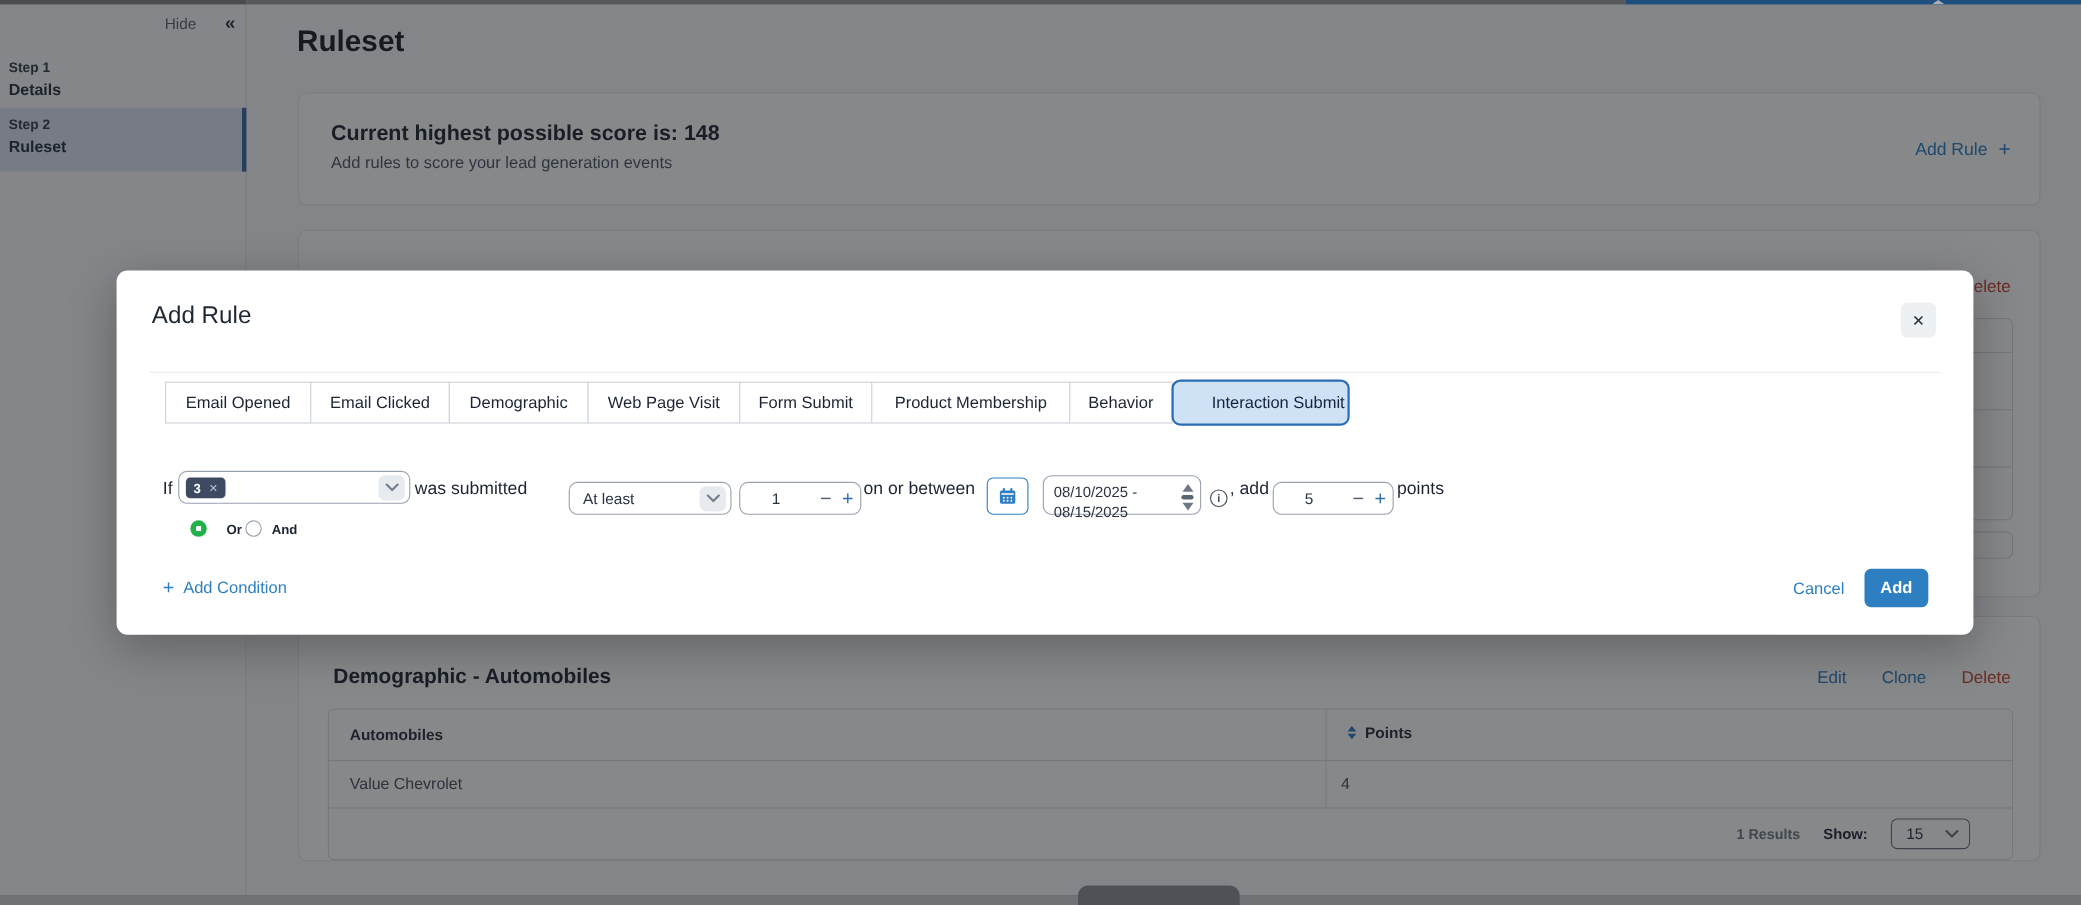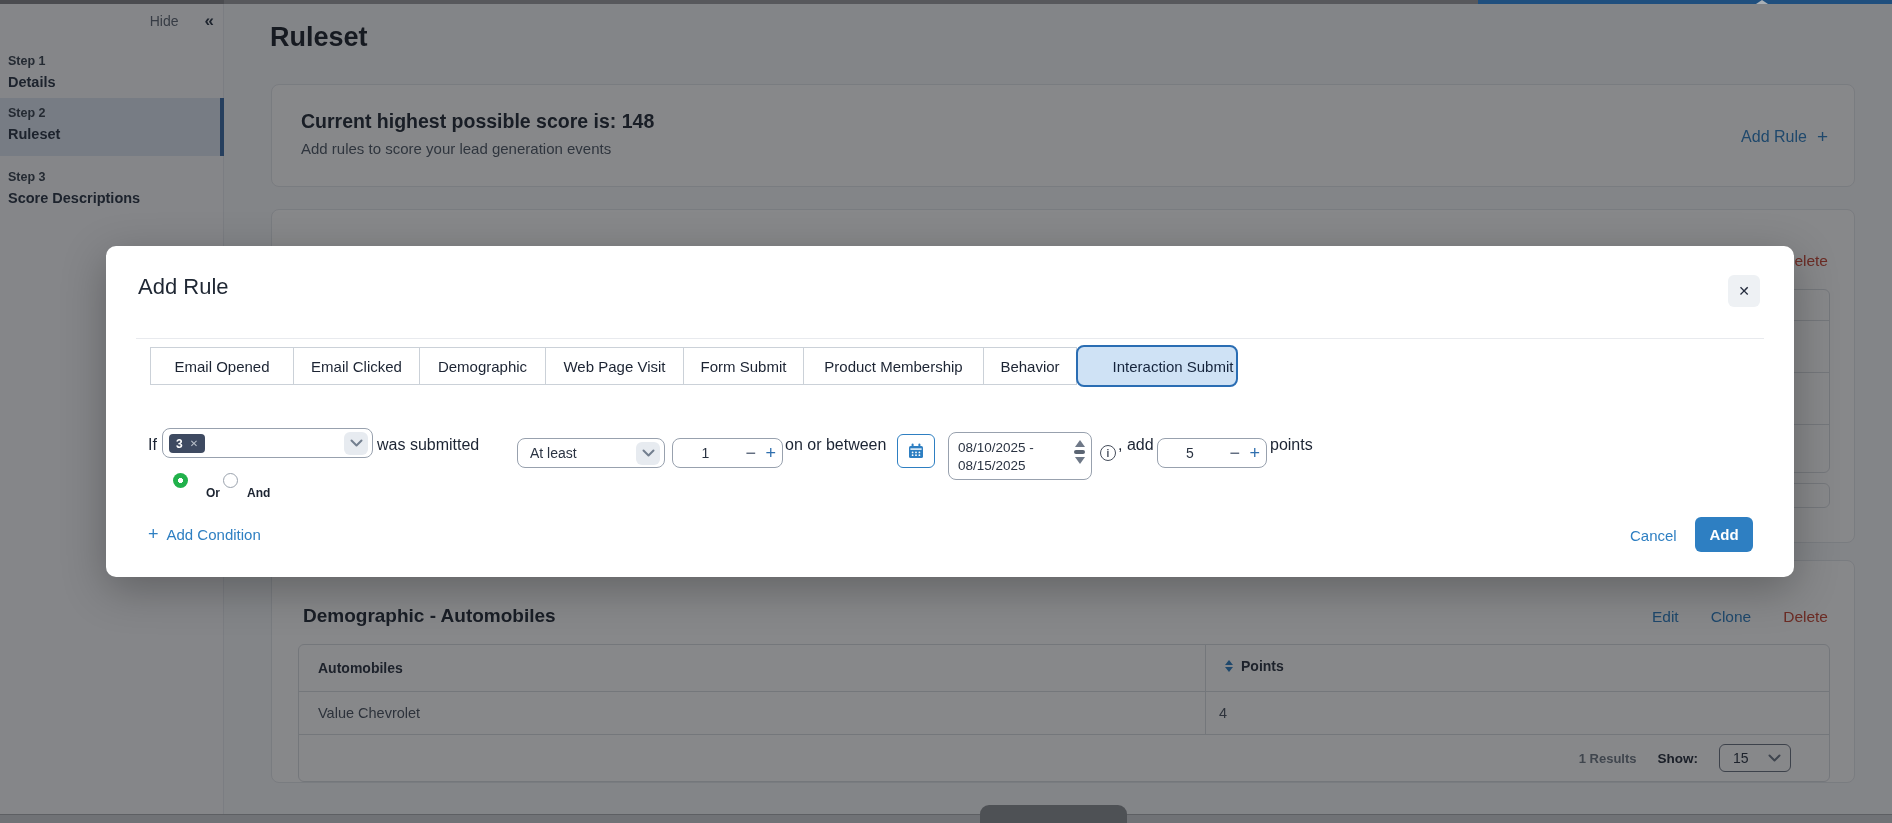--- a/index.html
+++ b/index.html
@@ -70,21 +70,21 @@
   .chip{position:absolute;left:6px;top:5px;height:19px;display:flex;align-items:center;gap:7px;background:#3e4a61;
         border-radius:4px;padding:0 7px;}
   .chip .c-val{font-size:12px;font-weight:700;color:#fff;}
   .chip .c-x{font-size:10px;color:#b9c0ca;cursor:pointer;}
   .step-minus{position:absolute;right:26px;top:4px;font-size:18px;color:#4d5a70;cursor:pointer;line-height:20px;}
   .step-plus{position:absolute;right:6px;top:4px;font-size:18px;color:#2f6fae;cursor:pointer;line-height:20px;}
   .step-val{position:absolute;left:0;right:44px;top:6px;text-align:center;font-size:14px;color:#2a3342;}
   .radio{width:15px;height:15px;border-radius:50%;}
   .radio.sel{background:radial-gradient(circle at 50% 50%, #fff 0 2.6px, #21b14b 2.7px);}
   .radio.unsel{background:#fff;border:1.5px solid #9aa2ad;}
-  .r-label{font-size:12px;color:#1b2330;font-weight:600;margin-top:12px;}
+  .r-label{font-size:12px;color:#1b2330;font-weight:600;}
   .spin{position:absolute;right:6px;top:7px;display:flex;flex-direction:column;align-items:center;gap:3px;}
   .spin .t-up{width:0;height:0;border-left:5px solid transparent;border-right:5px solid transparent;border-bottom:7px solid #6e7887;cursor:pointer;}
   .spin .t-dn{width:0;height:0;border-left:5px solid transparent;border-right:5px solid transparent;border-top:7px solid #6e7887;cursor:pointer;}
   .spin .bar{width:11px;height:3.5px;border-radius:2px;background:#5a6472;cursor:pointer;}
   .info-ico{width:16px;height:16px;border:1.3px solid #454d5b;border-radius:50%;display:flex;align-items:center;
             justify-content:center;font-size:10px;font-weight:600;color:#454d5b;}
   .btn-primary{background:#2e7fc2;border-radius:6px;color:#fff;display:flex;align-items:center;justify-content:center;
                font-size:15px;font-weight:600;cursor:pointer;}
 </style>
 </head>
@@ -103,24 +103,20 @@
       <span class="collapse-ico">«</span>
     </div>
     <div class="step" style="top:42px;height:52px;">
       <div class="s-label">Step 1</div>
       <div class="s-name">Details</div>
     </div>
     <div class="step active" style="top:94px;height:58px;">
       <div class="s-label">Step 2</div>
       <div class="s-name">Ruleset</div>
     </div>
-    <div class="step" style="top:158px;height:52px;">
-      <div class="s-label">Step 3</div>
-      <div class="s-name">Score Descriptions</div>
-    </div>
   </div>
 
   <div class="abs page-title">Ruleset</div>
 
   <div class="abs card" style="left:271px;top:84px;width:1584px;height:103px;">
     <div class="abs sc-title">Current highest possible score is: 148</div>
     <div class="abs sc-sub">Add rules to score your lead generation events</div>
     <div class="abs sc-add link">
       <span>Add Rule</span>
       <span class="sc-plus">+</span>
@@ -186,21 +182,21 @@
   <div class="abs overlay"></div>
 
   <div class="abs modal">
     <div class="abs m-title">Add Rule</div>
     <div class="abs m-close">
       <span>✕</span>
     </div>
     <div class="abs m-divider"></div>
 
     <div class="abs tabs">
-      <div class="tab" style="width:144px;">
+      <div class="tab" style="width:133px;">
           <span>Email Opened</span>
         </div>
       <div class="tab" style="width:127px;">
           <span>Email Clicked</span>
         </div>
       <div class="tab" style="width:127px;">
           <span>Demographic</span>
         </div>
       <div class="tab" style="width:139px;">
           <span>Web Page Visit</span>
@@ -260,21 +256,21 @@
         <rect x="3.4" y="6.4" width="11.2" height="1.4" fill="#fff"></rect>
         <circle cx="5.6" cy="10.4" r="0.9" fill="#fff"></circle>
           <circle cx="9" cy="10.4" r="0.9" fill="#fff"></circle>
           <circle cx="12.4" cy="10.4" r="0.9" fill="#fff"></circle>
         <circle cx="5.6" cy="13.2" r="0.9" fill="#fff"></circle>
           <circle cx="9" cy="13.2" r="0.9" fill="#fff"></circle>
           <circle cx="12.4" cy="13.2" r="0.9" fill="#fff"></circle>
       </svg>
     </div>
 
-    <div class="abs field" style="left:842px;top:186px;width:144px;height:48px;">
+    <div class="abs field" style="left:842px;top:186px;width:144px;height:36px;">
       <div class="abs" style="left:9px;top:7px;font-size:13.5px;color:#2a3342;">08/10/2025 -</div>
       <div class="abs" style="left:9px;top:25px;font-size:13.5px;color:#2a3342;">08/15/2025</div>
       <span class="spin">
         <span class="t-up"></span>
         <span class="bar"></span>
         <span class="t-dn"></span>
       </span>
     </div>
 
     <div class="abs info-ico" style="left:994px;top:199px;">i</div>

